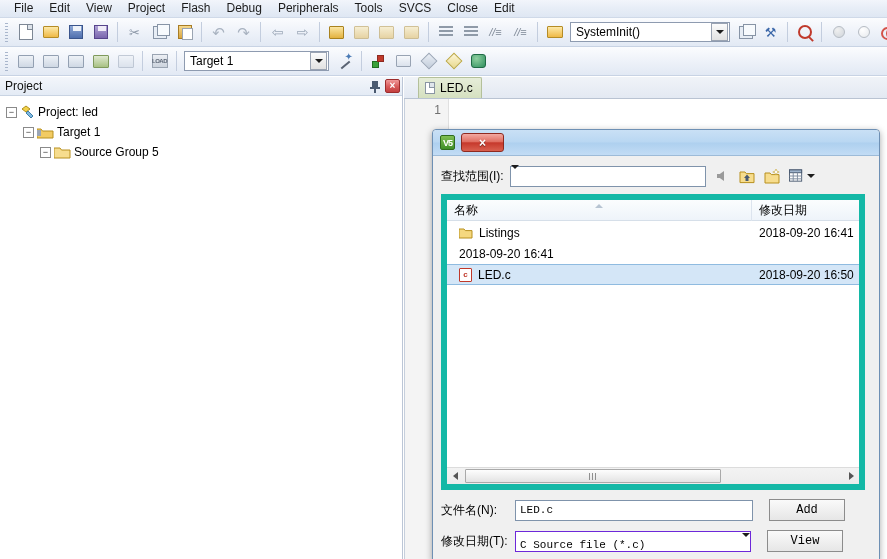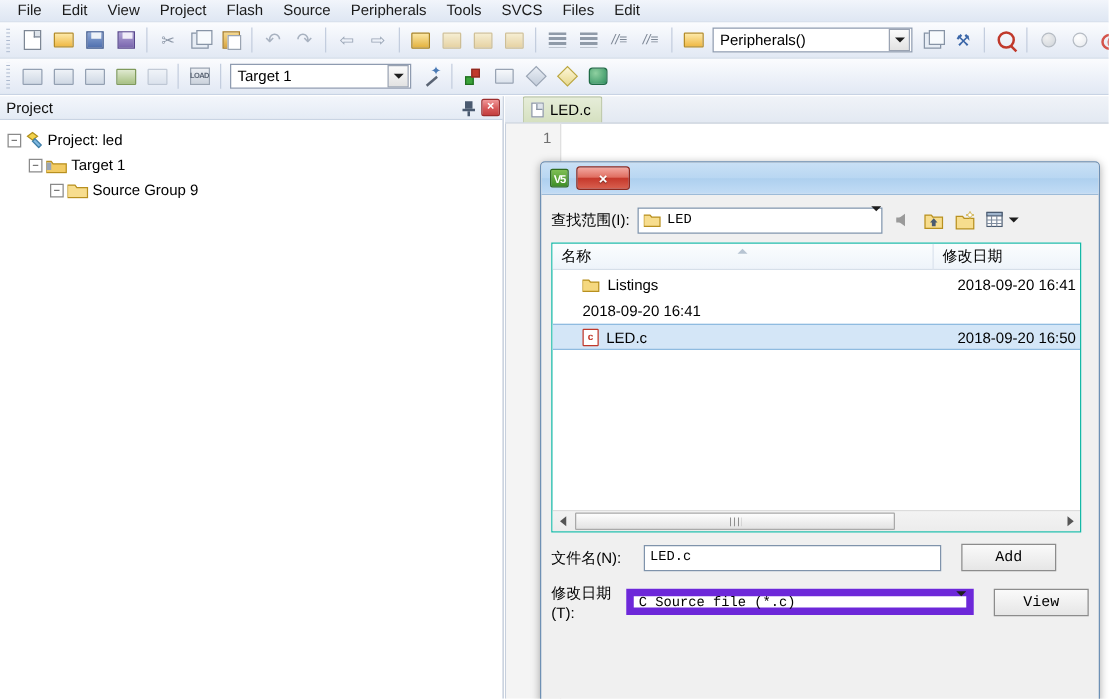--- a/index.html
+++ b/index.html
@@ -275,23 +275,23 @@
     position: relative;
   }
   .arrow-left::after {
     content: ""; position: absolute;
     left: 0; top: -2px; width: 7px; height: 4px;
     background: #9a9a9a;
   }
 
   .listbox {
     margin-top: 6px;
-    width: 424px; height: 232px;
-    background: #fff;
-    border: 1px solid #14b8a6;
+    width: 424px; height: 296px;
+    background: #fff;
+    border: 6px solid #14b8a6;
     position: relative;
     overflow: hidden;
   }
   .lb-head {
     height: 21px;
     background: linear-gradient(to bottom,#fbfdfe,#eef4fa);
     border-bottom: 1px solid #d6dfe9;
     display: flex; align-items: center;
     position: relative;
   }
@@ -311,21 +311,21 @@
   }
   .lb-col-date {
     flex: 1 1 auto; height: 21px;
     display: flex; align-items: center;
     padding-left: 7px; font-size: 12px; font-family: Liberation Serif, serif;
   }
   .lb-rows { position: absolute; top: 22px; left: 0; right: 0; bottom: 18px; }
   .lb-row {
     height: 21px;
     display: flex; align-items: center;
-    padding-left: 24px;
+    padding-left: 12px;
     font-size: 12px;
   }
   .lb-row.sel {
     background: #d4e6f7;
     border-top: 1px solid #8fbbe0;
     border-bottom: 1px solid #8fbbe0;
   }
   .lb-name { width: 300px; display: flex; align-items: center; gap: 6px; }
   .lb-date { font-size: 12px; }
   .cfile-ico {
@@ -373,24 +373,24 @@
     width: 238px; height: 21px;
     background: #fff;
     border: 1px solid #7f93ab;
     display: flex; align-items: center;
     padding-left: 4px;
     font-family: "Liberation Mono", monospace;
     font-size: 11px;
     flex: 0 0 auto;
   }
   .fld-combo {
-    width: 278px; height: 21px;
-    background: #fff;
-    border: 6px solid #6d28d9;
-    display: flex; align-items: flex-start;
+    width: 236px; height: 21px;
+    background: #fff;
+    border: 1px solid #6d28d9;
+    display: flex; align-items: flex-end;
     flex: 0 0 auto;
   }
   .fld-combo .cval {
     flex: 1 1 auto; padding-left: 4px;
     font-family: "Liberation Mono", monospace;
     font-size: 11px;
   }
   .dlg-btn {
     width: 76px; height: 22px;
     background: linear-gradient(to bottom,#fafafa,#e6e6e6);
@@ -445,25 +445,25 @@
 <body>
 
 <div id="app">
 
   <div class="menubar">
     <div class="menu-item">File</div>
     <div class="menu-item">Edit</div>
     <div class="menu-item">View</div>
     <div class="menu-item">Project</div>
     <div class="menu-item">Flash</div>
-    <div class="menu-item">Source</div>
+    <div class="menu-item">Debug</div>
     <div class="menu-item">Peripherals</div>
     <div class="menu-item">Tools</div>
     <div class="menu-item">SVCS</div>
-    <div class="menu-item">Files</div>
+    <div class="menu-item">Close</div>
     <div class="menu-item">Edit</div>
   </div>
 
   <div class="toolbar">
     <div class="grip"></div>
     <div class="tb-btn">
         <span class="ic-page"></span>
       </div>
     <div class="tb-btn">
         <span class="ic-foldo"></span>
@@ -522,21 +522,21 @@
         <span class="ic-cmt">//≡</span>
       </div>
     <div class="tb-btn">
         <span class="ic-cmt">//≡</span>
       </div>
     <div class="tb-sep"></div>
     <div class="tb-btn">
         <span class="ic-foldo"></span>
       </div>
     <div class="combo" style="width:160px;">
-      <div class="cval">Peripherals()</div>
+      <div class="cval">SystemInit()</div>
       <div class="carrow">
           <span class="tri-down"></span>
         </div>
     </div>
     <div class="tb-btn">
         <span class="ic-copy"></span>
       </div>
     <div class="tb-btn">
         <span style="color:#3a66a8;font-size:13px;line-height:1;">⚒</span>
       </div>
@@ -650,21 +650,21 @@
         </div>
 
         <div class="tnode">
           <span class="ind" style="width:34px"></span>
           <span class="expander">−</span>
           <span class="ico" style="width:17px;height:13px;">
             <svg width="17" height="13" viewBox="0 0 17 13">
               <path d="M0 2 h6 l1.5 2 H16 v8 H0 Z" fill="#f7dd8e" stroke="#b8901f"></path>
             </svg>
           </span>
-          <span class="tlabel">Source Group 9</span>
+          <span class="tlabel">Source Group 5</span>
         </div>
 
 
       </div>
     </div>
 
     <div class="editor">
       <div class="tabstrip">
         <div class="tab">
           <span class="doc-ico ico"></span>
@@ -685,28 +685,20 @@
     <div class="dlg-title">
       <div class="uv-icon">V5</div>
       <div class="dlg-close">×</div>
     </div>
 
     <div class="dlg-body">
 
       <div class="row-lookin">
         <span class="lbl-cn">查找范围(I):</span>
         <div class="lookin-combo">
-          <div class="cval">
-            <span class="ico" style="width:14px;height:12px;">
-              <svg width="14" height="12" viewBox="0 0 14 12">
-                <path d="M0 2 h5 l1.3 1.6 H13 v7.4 H0 Z" fill="#f7dd8e" stroke="#b8901f"></path>
-              </svg>
-            </span>
-            <span>LED</span>
-          </div>
           <div class="carrow"><span class="tri-down"></span></div>
         </div>
 
         <div class="navbtn">
           <span class="arrow-left"></span>
         </div>
         <div class="navbtn">
           <svg width="16" height="15" viewBox="0 0 16 15">
             <path d="M1 3 h5 l1.3 1.6 H15 v9 H1 Z" fill="#f7dd8e" stroke="#b8901f"></path>
             <polygon points="8,5.5 11,9 9.5,9 9.5,12 6.5,12 6.5,9 5,9" fill="#4a5a70"></polygon>

